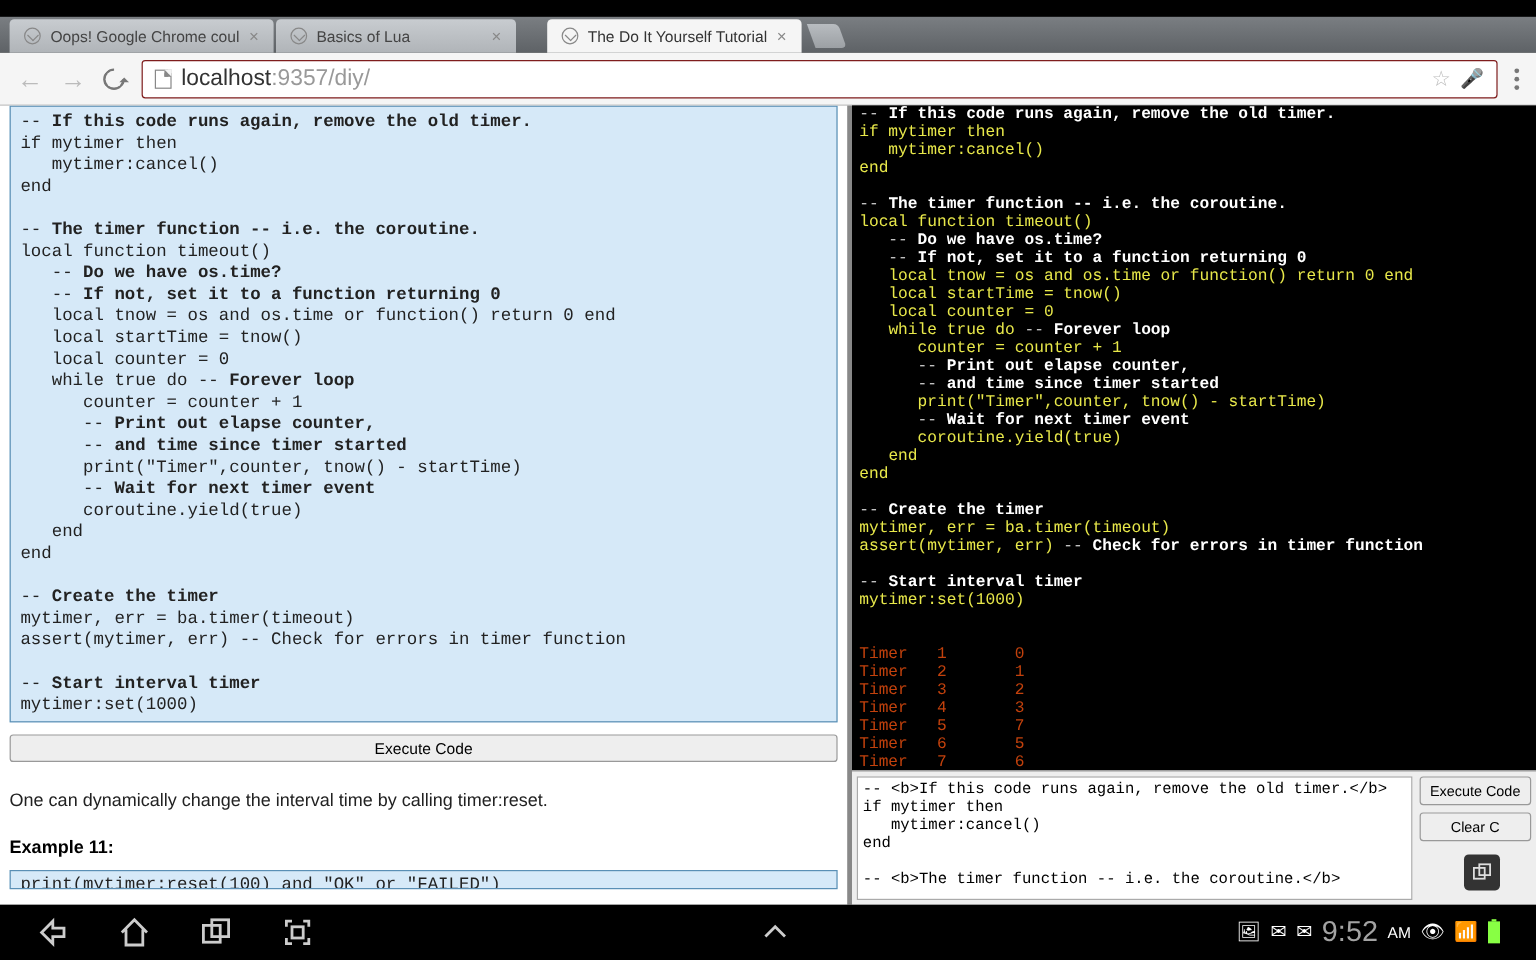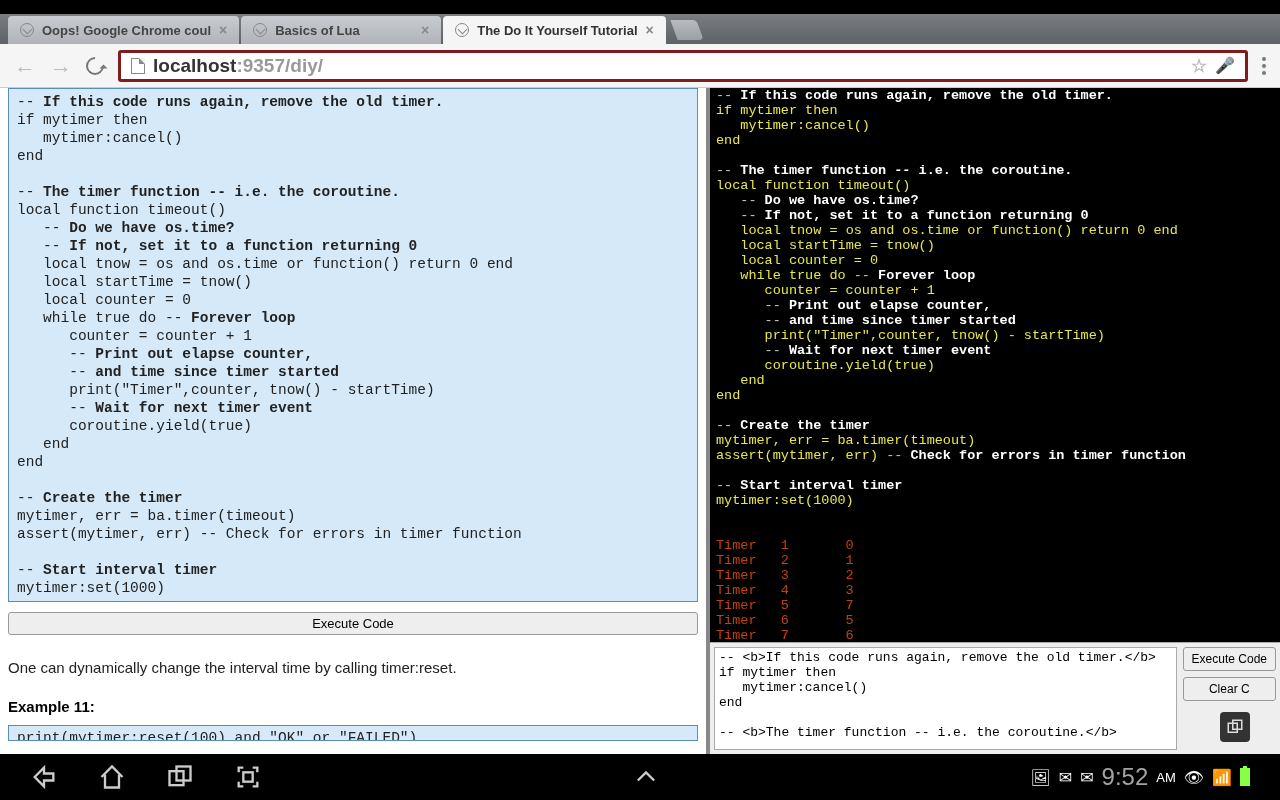--- a/index.html
+++ b/index.html
@@ -1,33 +1,33 @@
 <!DOCTYPE html>
 <html><head>
 <meta charset="utf-8">
 <style>
 * { margin: 0; padding: 0; box-sizing: border-box; }
 body { font-family: Arial, sans-serif; background: #000; width: 1280px; height: 800px; overflow: hidden; position: relative; }
 
 .top-black { background: #000; height: 14px; }
 
 .tabs-bar { background: linear-gradient(#7a7e82, #5e6266); height: 30px; display: flex; align-items: flex-end; padding-left: 8px; }
-.tab { height: 28px; padding: 12px 12px; display: flex; align-items: center; gap: 8px; font-size: 13px; color: #444; position: relative; border-radius: 4px 4px 0 0; margin-right: 2px; min-width: 200px; font-weight: bold; }
+.tab { height: 28px; padding: 12px 12px; display: flex; align-items: center; gap: 8px; font-size: 13px; color: #444; position: relative; border-radius: 4px 4px 0 0; margin-right: 2px; min-width: 200px; }
 .tab.inactive { background: linear-gradient(#c8ccd0, #b0b4b8); }
-.tab.active { background: #f5f5f5; color: #333; }
+.tab.active { background: #f5f5f5; color: #333; margin-left: 24px; }
 .tab-close { font-size: 14px; color: #888; margin-left: auto; }
 .tab-icon { width: 14px; height: 14px; border: 1px solid #888; border-radius: 50%; display: inline-block; position: relative; }
 .tab-icon::after { content: ''; position: absolute; width: 6px; height: 6px; border: 1px solid #888; border-top: none; border-left: none; left: 3px; top: 2px; transform: rotate(45deg); }
 .new-tab { width: 26px; height: 20px; background: linear-gradient(#b8bcc0, #9ca0a4); border-radius: 0 4px 4px 0; transform: skewX(20deg); margin-left: 6px; margin-bottom: 4px; }
 
 .chrome-bar { background: #f5f5f5; height: 44px; display: flex; align-items: center; padding: 0 14px; gap: 14px; border-bottom: 1px solid #ccc; }
 .nav-arrow { color: #bbb; font-size: 22px; font-weight: bold; }
 .reload-icon { width: 18px; height: 18px; border: 2px solid #777; border-radius: 50%; border-top-color: transparent; transform: rotate(45deg); position: relative; }
 .reload-icon::after { content: ''; position: absolute; top: -4px; right: -2px; border: 4px solid transparent; border-bottom-color: #777; transform: rotate(-45deg); }
-.url-box { flex: 1; background: #fff; border: 3px solid #7f1d1d; border-radius: 3px; height: 32px; display: flex; align-items: center; padding: 0 10px; gap: 8px; font-weight: bold; }
+.url-box { flex: 1; background: #fff; border: 1px solid #7f1d1d; border-radius: 3px; height: 32px; display: flex; align-items: center; padding: 0 10px; gap: 8px; }
 .page-icon { width: 14px; height: 16px; border: 1px solid #888; background: #fff; position: relative; }
 .page-icon::before { content: ''; position: absolute; right: -1px; top: -1px; border: 3px solid #f5f5f5; border-left-color: #888; border-bottom-color: #888; }
 .url-host { color: #333; font-size: 19px; }
 .url-rest { color: #999; font-size: 19px; }
 .star-icon { color: #bbb; font-size: 18px; }
 .mic-icon { color: #bbb; font-size: 16px; }
 .menu-dots { display: flex; flex-direction: column; gap: 3px; }
 .menu-dots span { width: 4px; height: 4px; background: #777; border-radius: 50%; }
 
 .content { display: flex; height: 666px; background: #fff; }

